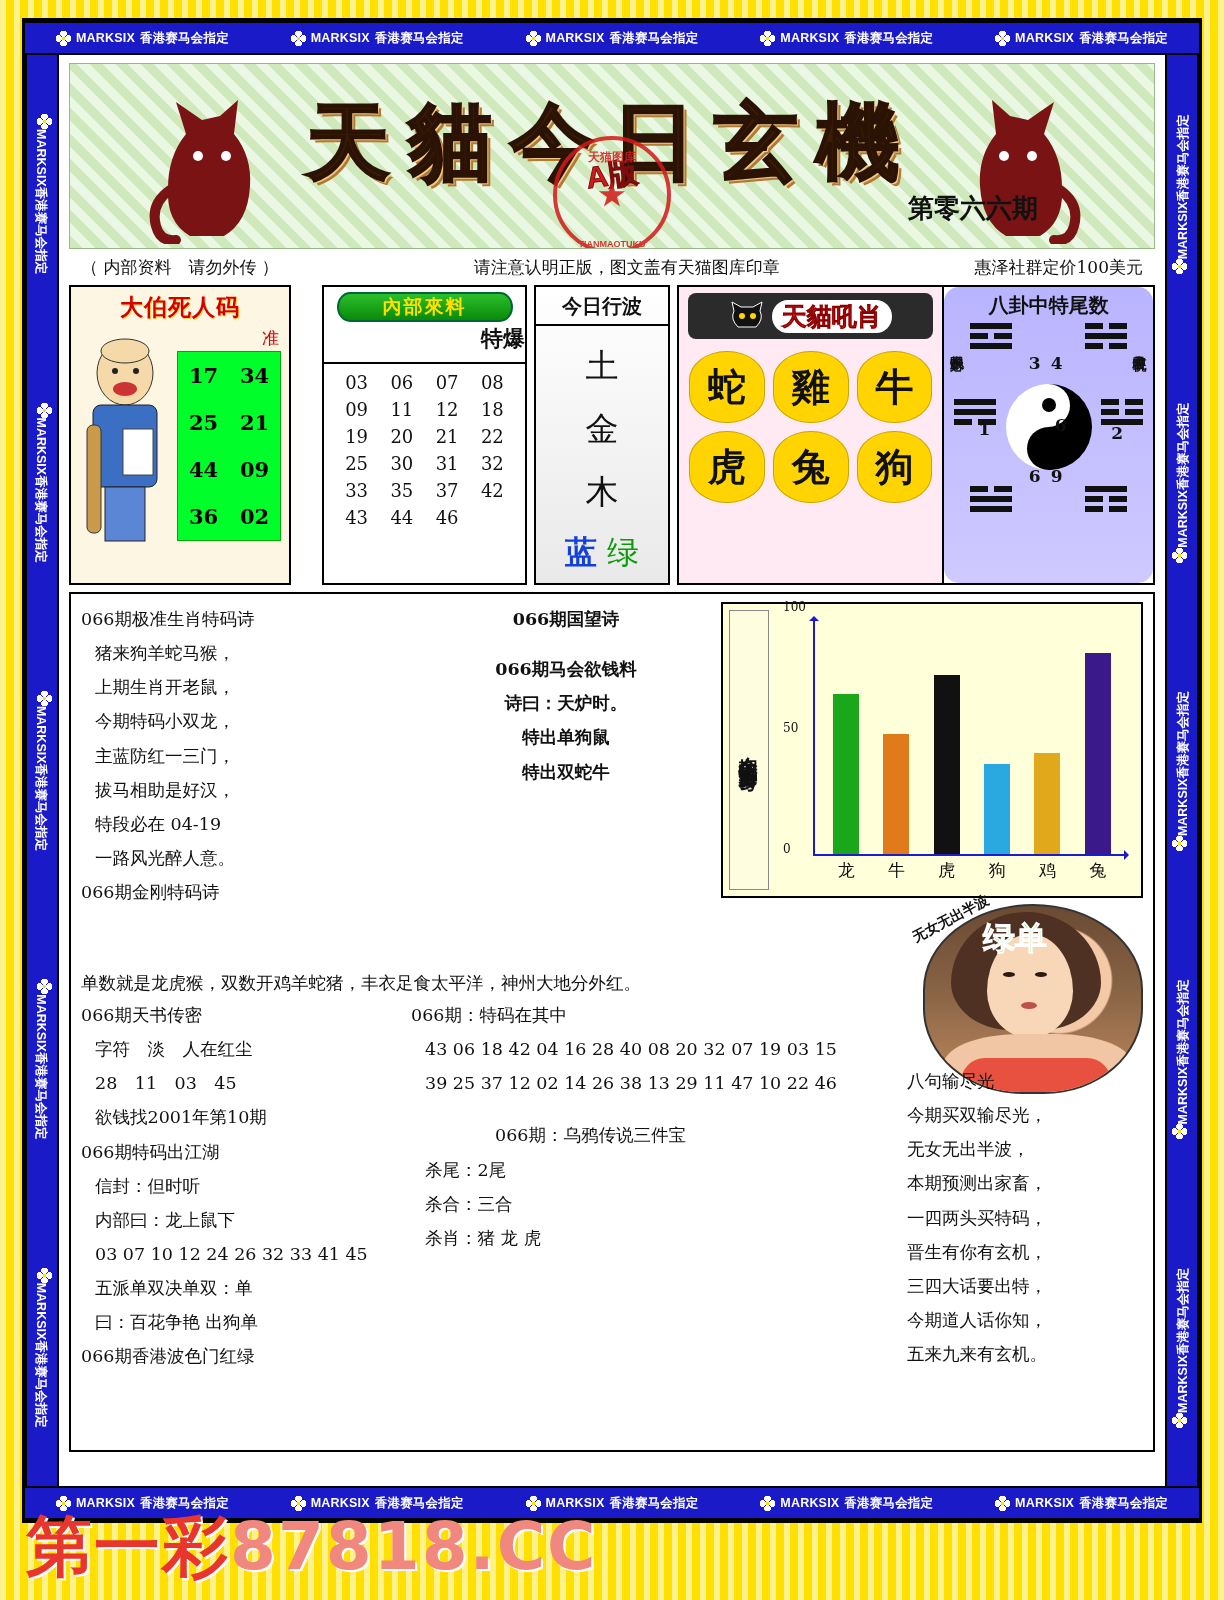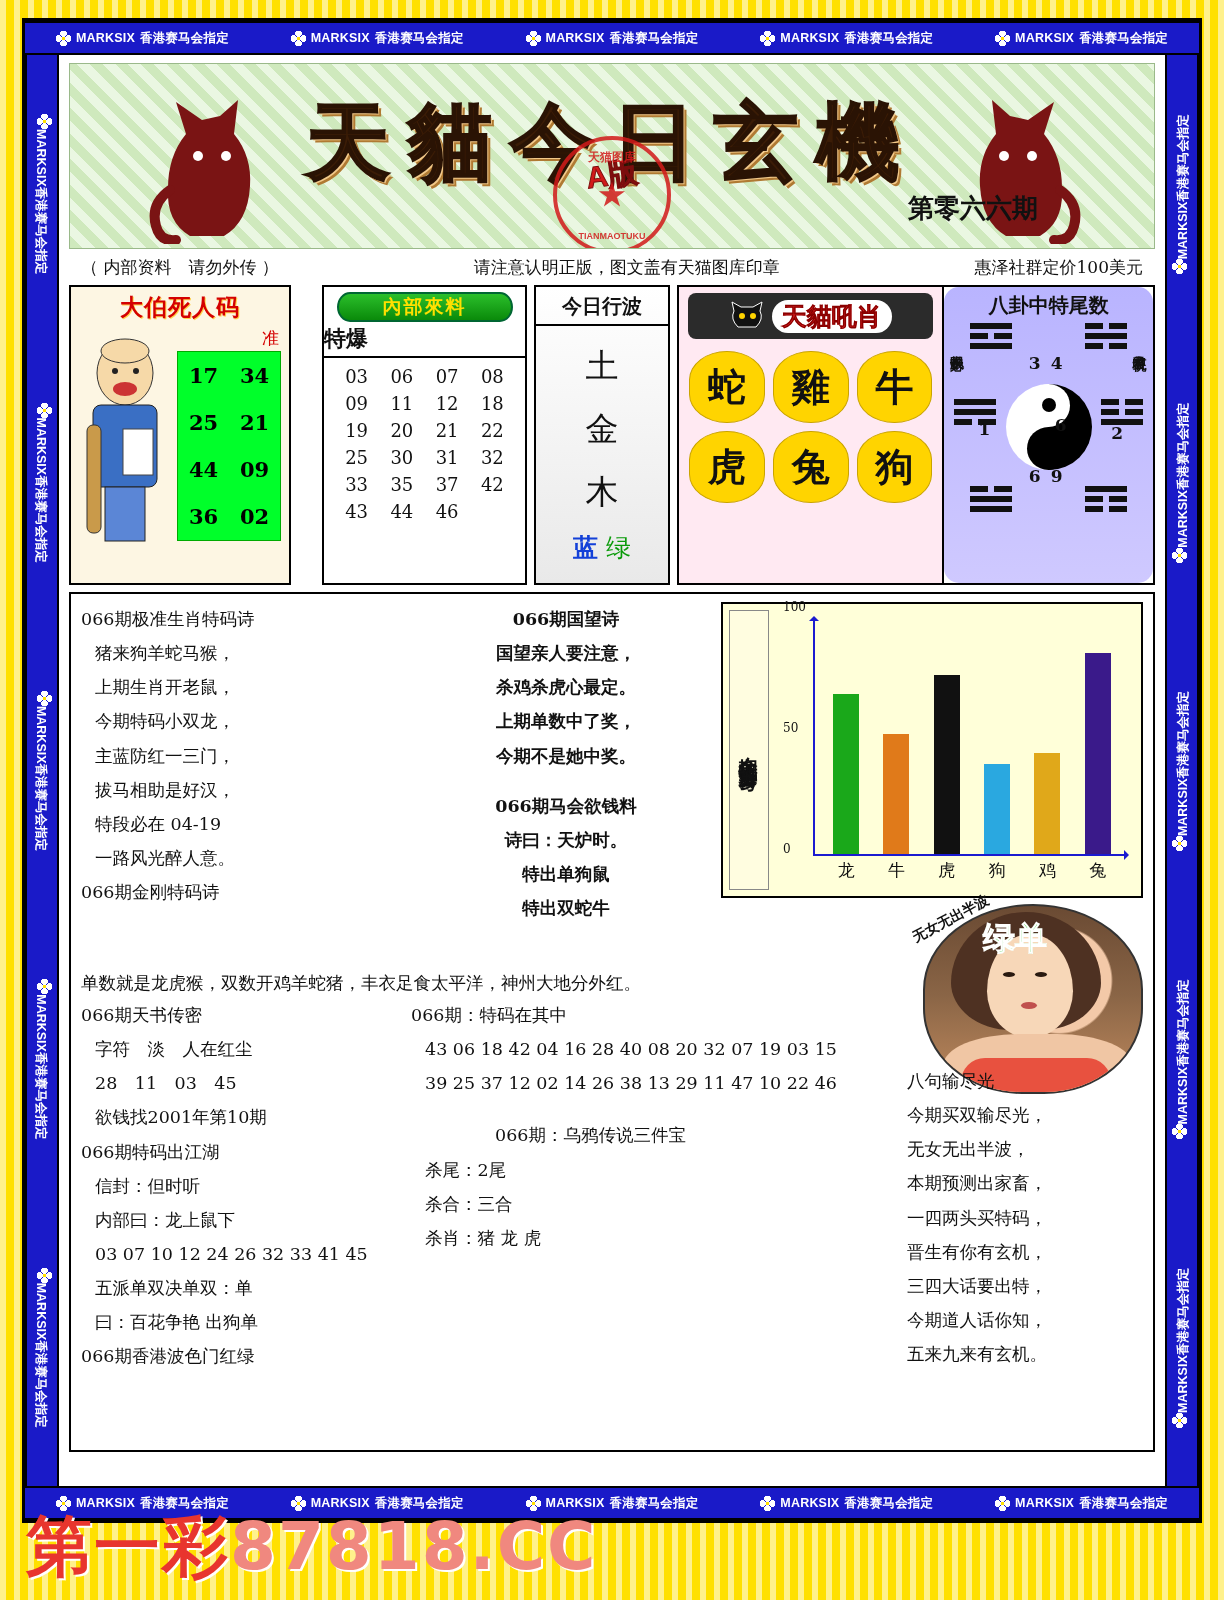--- a/index.html
+++ b/index.html
@@ -113,21 +113,21 @@
     position:absolute; left:50%; bottom:-6px; transform:translateX(-50%);
     width:118px; height:118px; border-radius:50%;
     border:4px solid #d21a1a;
     color:#d21a1a;
     opacity:.85;
     display:flex; align-items:center; justify-content:center;
     font-size:11px; font-weight:bold; text-align:center; line-height:1.2;
   }
   .stamp .star { position:absolute; font-size:30px; }
   .stamp .s-top { position:absolute; top:10px; font-size:12px; width:100%; }
-  .stamp .s-bot { position:absolute; bottom:8px; font-size:9px; width:100%; }
+  .stamp .s-bot { position:absolute; bottom:0; font-size:9px; width:100%; }
   .aban {
     position:absolute; left:50%; bottom:52px; transform:translateX(-50%) rotate(-8deg);
     font-size:30px; font-weight:bold; color:#d21a1a;
     -webkit-text-stroke:1px #7a0d0d;
   }
 
   .subline {
     display:flex; justify-content:space-between; align-items:center;
     font-size:17px; color:#111; padding:7px 16px 6px 16px;
     font-family:"DejaVu Serif", serif;
@@ -163,37 +163,37 @@
   .neibu-banner {
     margin:5px auto 0; width:176px; height:30px;
     background:linear-gradient(#2bbf2b,#0a8a0a);
     border:2px solid #063; border-radius:14px/16px;
     color:#ffe000; font-weight:bold; font-size:19px;
     display:flex; align-items:center; justify-content:center;
     font-family:"DejaVu Serif", serif;
     letter-spacing:2px;
   }
   .neibu-sub {
-    text-align:left; font-weight:bold; font-size:22px; color:#111;
+    text-align:right; font-weight:bold; font-size:22px; color:#111;
     font-family:"DejaVu Serif", serif; margin-top:2px;
-    border-bottom:2px solid #000; padding-bottom:2px;
+    border-bottom:2px solid #000; padding-bottom:8px;
   }
   .neibu-grid {
     padding:8px 10px 0 10px;
     display:grid; grid-template-columns:repeat(4,1fr); row-gap:6px;
     font-family:"DejaVu Serif", serif; font-size:18px; text-align:center; color:#111;
   }
 
   .box-xingbo { width:136px; background:linear-gradient(#fff,#e9e9e9); text-align:center; }
   .xb-title {
     font-size:20px; font-weight:bold; font-family:"DejaVu Serif", serif;
     padding:6px 0 4px; border-bottom:2px solid #000; color:#111;
   }
   .xb-el { font-size:33px; font-family:"DejaVu Serif", serif; color:#111; margin-top:18px; }
-  .xb-colors { margin-top:16px; font-size:25px; font-family:"DejaVu Serif", serif; }
+  .xb-colors { margin-top:16px; font-size:32px; font-family:"DejaVu Serif", serif; }
   .xb-colors .blue { color:#1340d8; font-weight:bold; }
   .xb-colors .green { color:#0b9b0b; }
 
   .box-hou { flex:1; display:flex; }
   .hou-left { width:56%; background:#ffe9f2; border-right:2px solid #000; position:relative; }
   .hou-banner {
     margin:6px auto 0; width:93%; height:46px;
     background:#2b2b2b; border-radius:8px;
     display:flex; align-items:center; justify-content:center; gap:8px;
     position:relative;
@@ -579,26 +579,20 @@
               <div class="ln ind">主蓝防红一三门，</div>
               <div class="ln ind">拔马相助是好汉，</div>
               <div class="ln ind">特段必在  04-19</div>
               <div class="ln ind">一路风光醉人意。</div>
             </div>
           <div class="ln">066期金刚特码诗</div>
         </div>
 
         <div class="col-b">
           <div class="ln b center">066期国望诗</div>
-          <div id="col-b-lines1">
-              <div class="ln b center">国望亲人要注意，</div>
-              <div class="ln b center">杀鸡杀虎心最定。</div>
-              <div class="ln b center">上期单数中了奖，</div>
-              <div class="ln b center">今期不是她中奖。</div>
-            </div>
           <div class="ln b center" style="margin-top:16px">066期马会欲钱料</div>
           <div id="col-b-lines2">
               <div class="ln b center">诗曰：天炉时。</div>
               <div class="ln b center">特出单狗鼠</div>
               <div class="ln b center">特出双蛇牛</div>
             </div>
         </div>
 
         <div class="col-c">
           <div class="chart-box">

